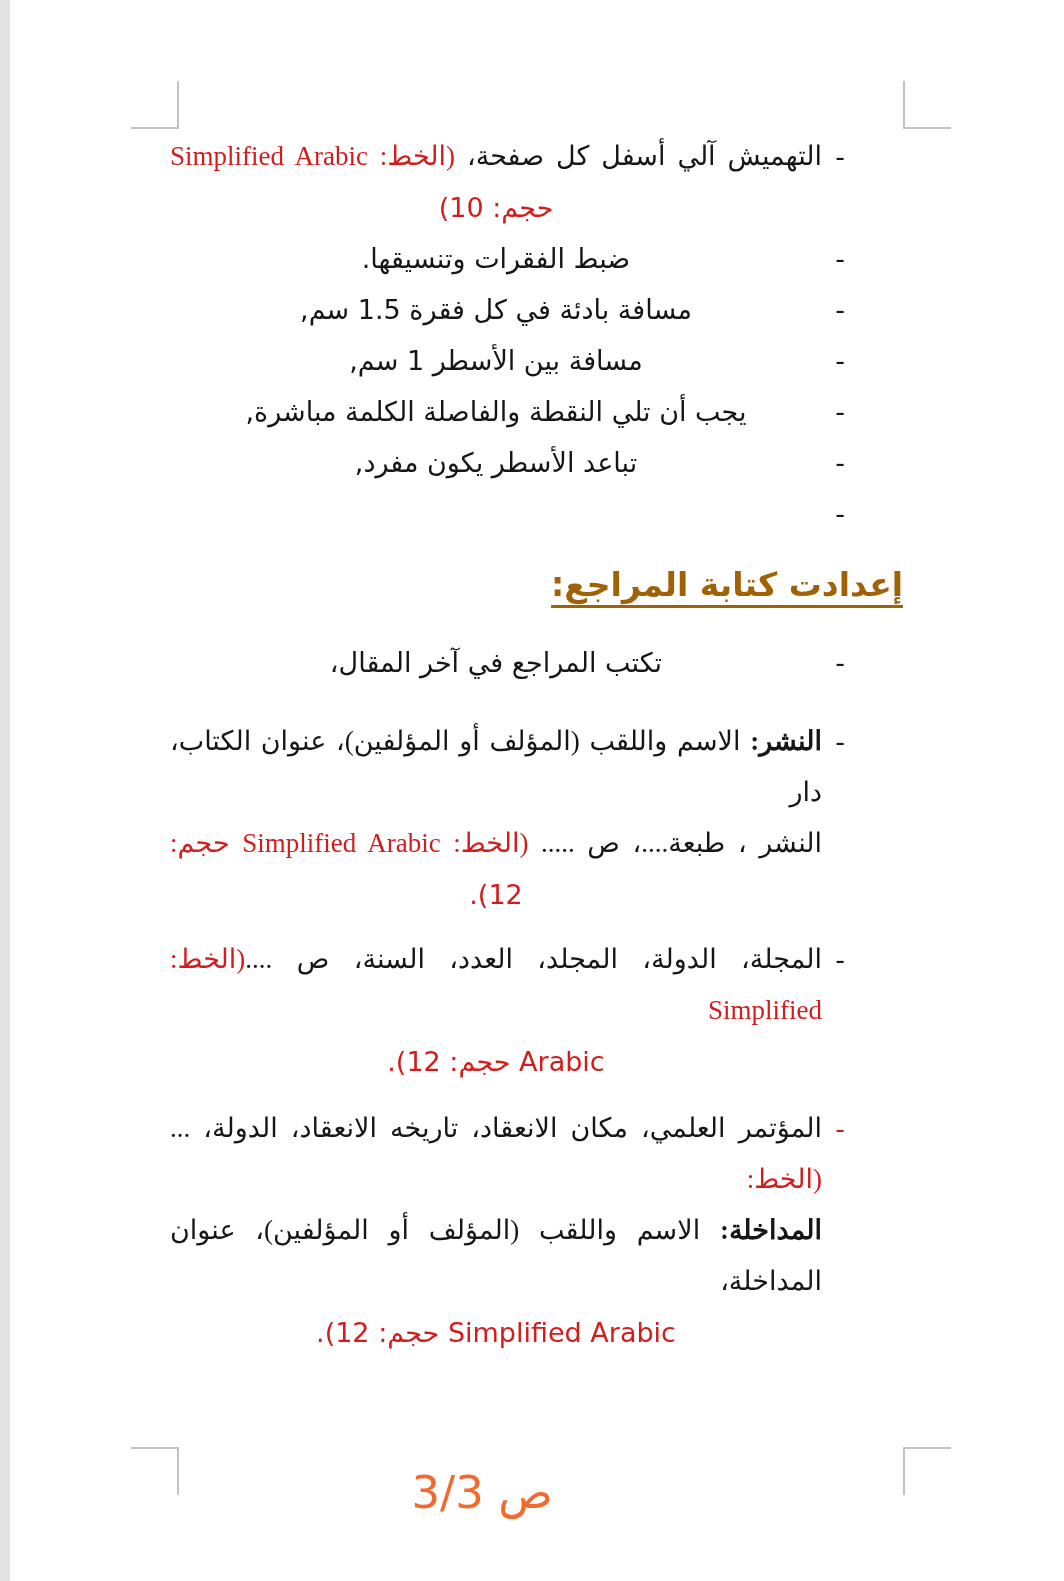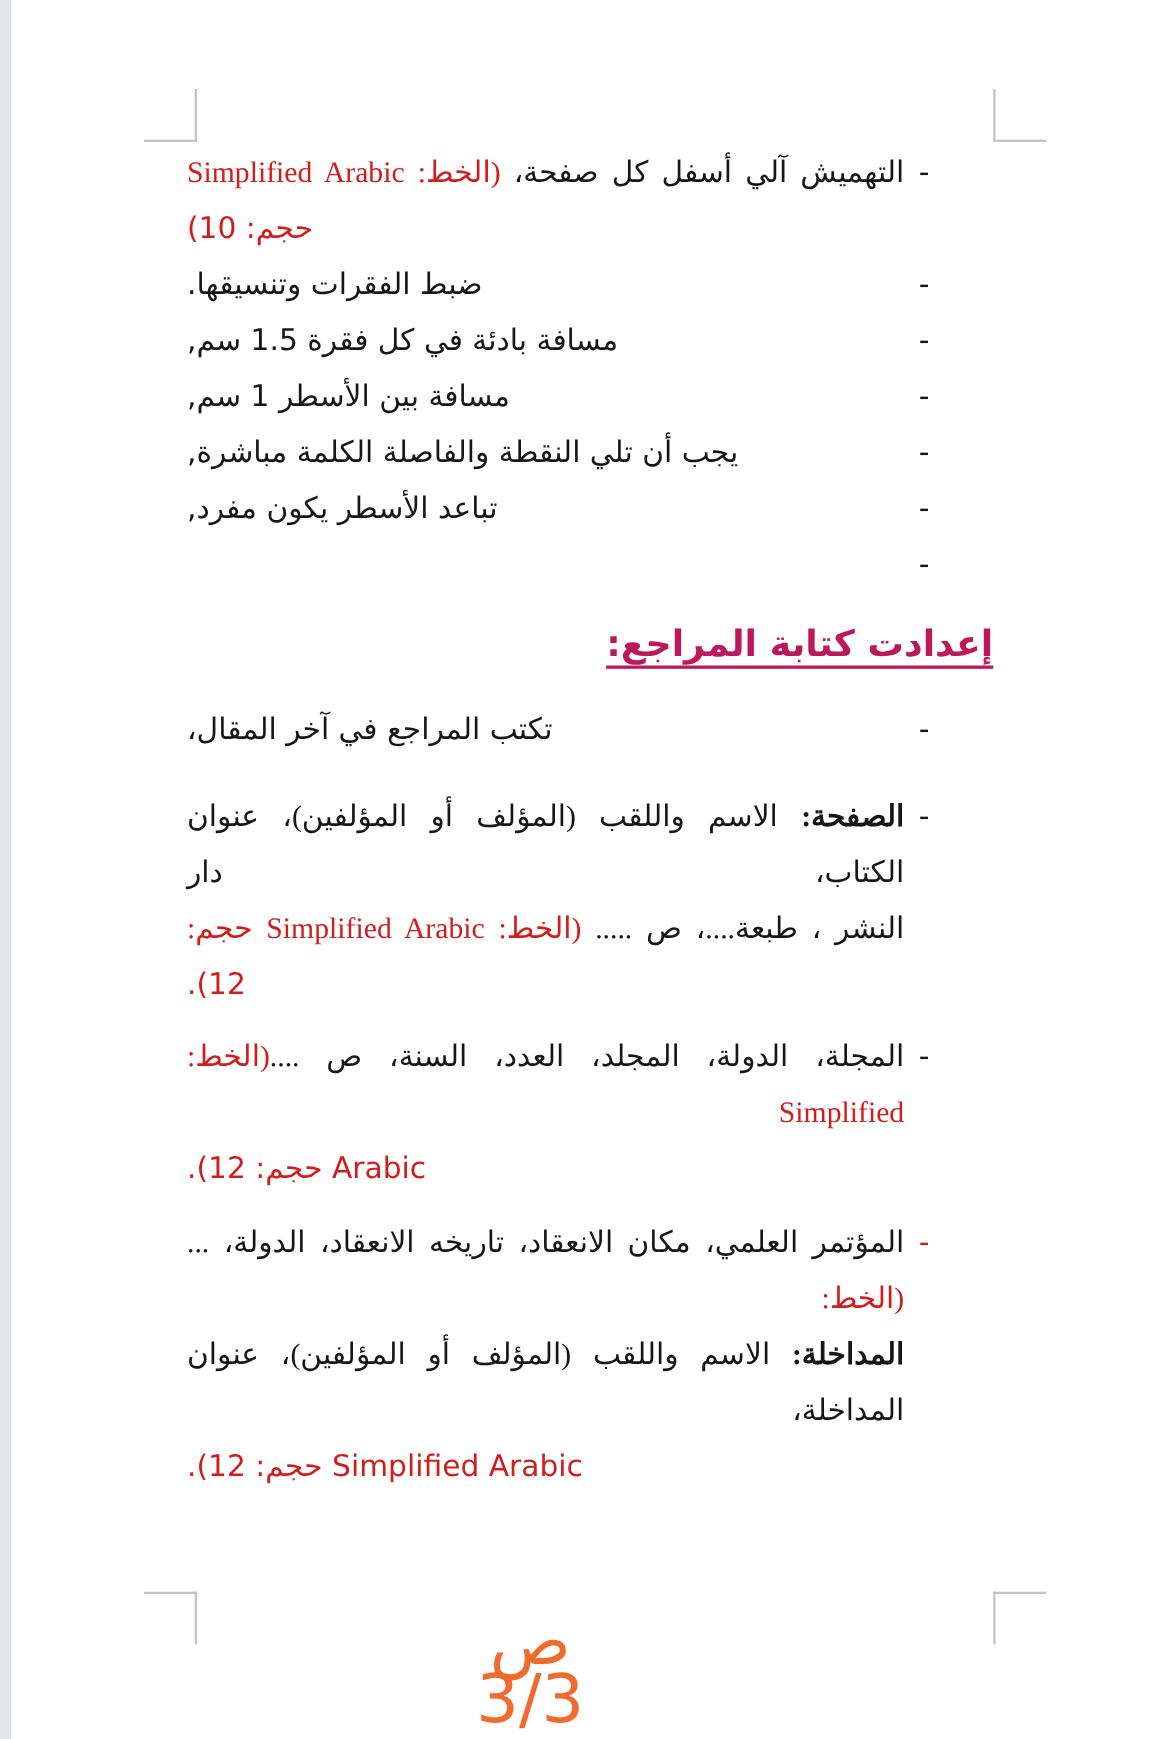--- a/index.html
+++ b/index.html
@@ -30,42 +30,42 @@
   .block{margin:0;}
   .block.item{padding-right:45px;display:flex;}
   .bullet{
     flex:0 0 36px;width:36px;text-align:center;line-height:51px;
     font-weight:400;
   }
   .bullet.red{color:#d31c1c;}
   .txt{flex:1 1 auto;min-width:0;}
   .line{line-height:51px;white-space:nowrap;}
   .line.j{white-space:normal;text-align:justify;text-align-last:justify;font-family:Liberation Serif, serif;}
-  .line.s{text-align:left;}
+  .line.s{text-align:center;}
   .run.red{color:#d31c1c;}
   .run.b{font-weight:bold;}
 
   .heading-block{margin-top:16px;line-height:60px;text-align:right;}
   .heading-text{
-    font-weight:bold;font-size:33px;color:#be185d;
+    font-weight:bold;font-size:33px;color:#a16207;
     text-decoration:underline;
     text-decoration-thickness:2.5px;
     text-underline-offset:9px;
   }
   
   .doc .block:nth-child(9){margin-top:20px;}
   .doc .block:nth-child(10){margin-top:28px;}
   .doc .block:nth-child(11){margin-top:14px;}
   .doc .block:nth-child(12){margin-top:16px;}
   .doc .block:nth-child(13){margin-top:17px;}
 
   .footer-pagenum{
     position:absolute;left:402px;top:1467px;width:160px;
     direction:rtl;text-align:center;
-    color:#f26a2d;font-size:61px;line-height:52px;
+    color:#f26a2d;font-size:45px;line-height:52px;
   }
 </style>
 </head>
 <body>
 
 <div class="page">
   <div class="edge-strip"></div>
 
   <div class="crop tl"></div>
   <div class="crop tr"></div>
@@ -116,21 +116,21 @@
       <div class="block heading-block"><span class="heading-text">إعدادت كتابة المراجع:</span></div>
       <div class="block item">
         <div class="bullet">-</div>
         <div class="txt">
           <div class="line s"><span class="run">تكتب المراجع في آخر المقال،</span></div>
         </div>
       </div>
       <div class="block item">
         <div class="bullet">-</div>
         <div class="txt">
-          <div class="line j"><span class="run b">الصفحة:</span><span class="run"> الاسم واللقب (المؤلف أو المؤلفين)، عنوان الكتاب، دار</span></div>
+          <div class="line j"><span class="run b">النشر:</span><span class="run"> الاسم واللقب (المؤلف أو المؤلفين)، عنوان الكتاب، دار</span></div>
           <div class="line j"><span class="run">النشر ، طبعة....، ص ..... </span><span class="run red">(الخط: Simplified Arabic حجم:</span></div>
           <div class="line s"><span class="run red">12).</span></div>
         </div>
       </div>
       <div class="block item">
         <div class="bullet">-</div>
         <div class="txt">
           <div class="line j"><span class="run">المجلة، الدولة، المجلد، العدد، السنة، ص ....</span><span class="run red">(الخط: Simplified</span></div>
           <div class="line s"><span class="run red">Arabic حجم: 12).</span></div>
         </div>

